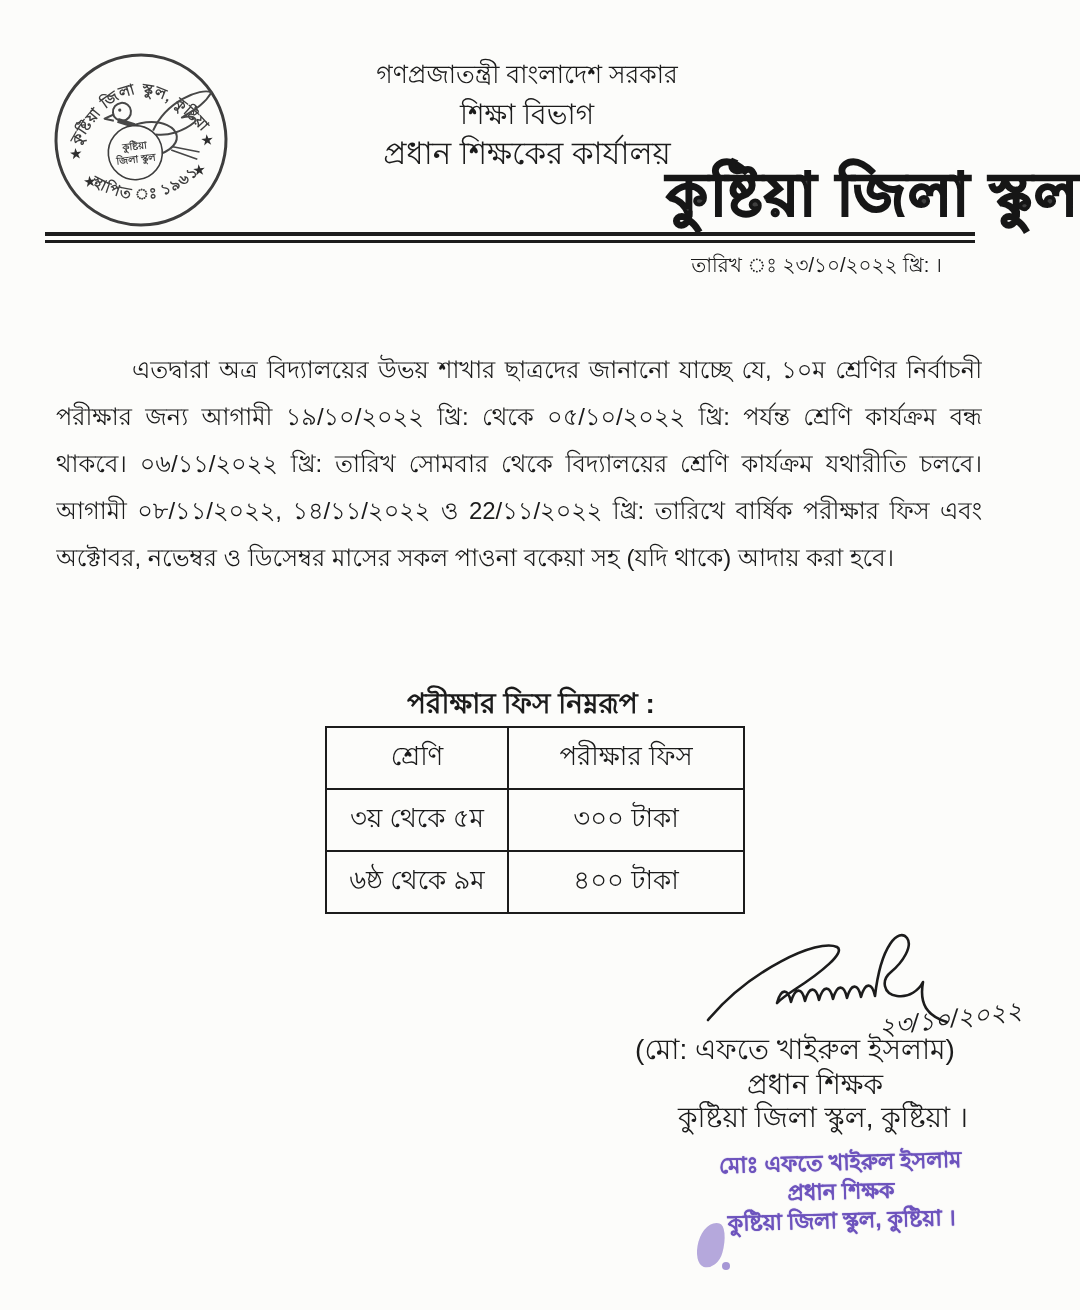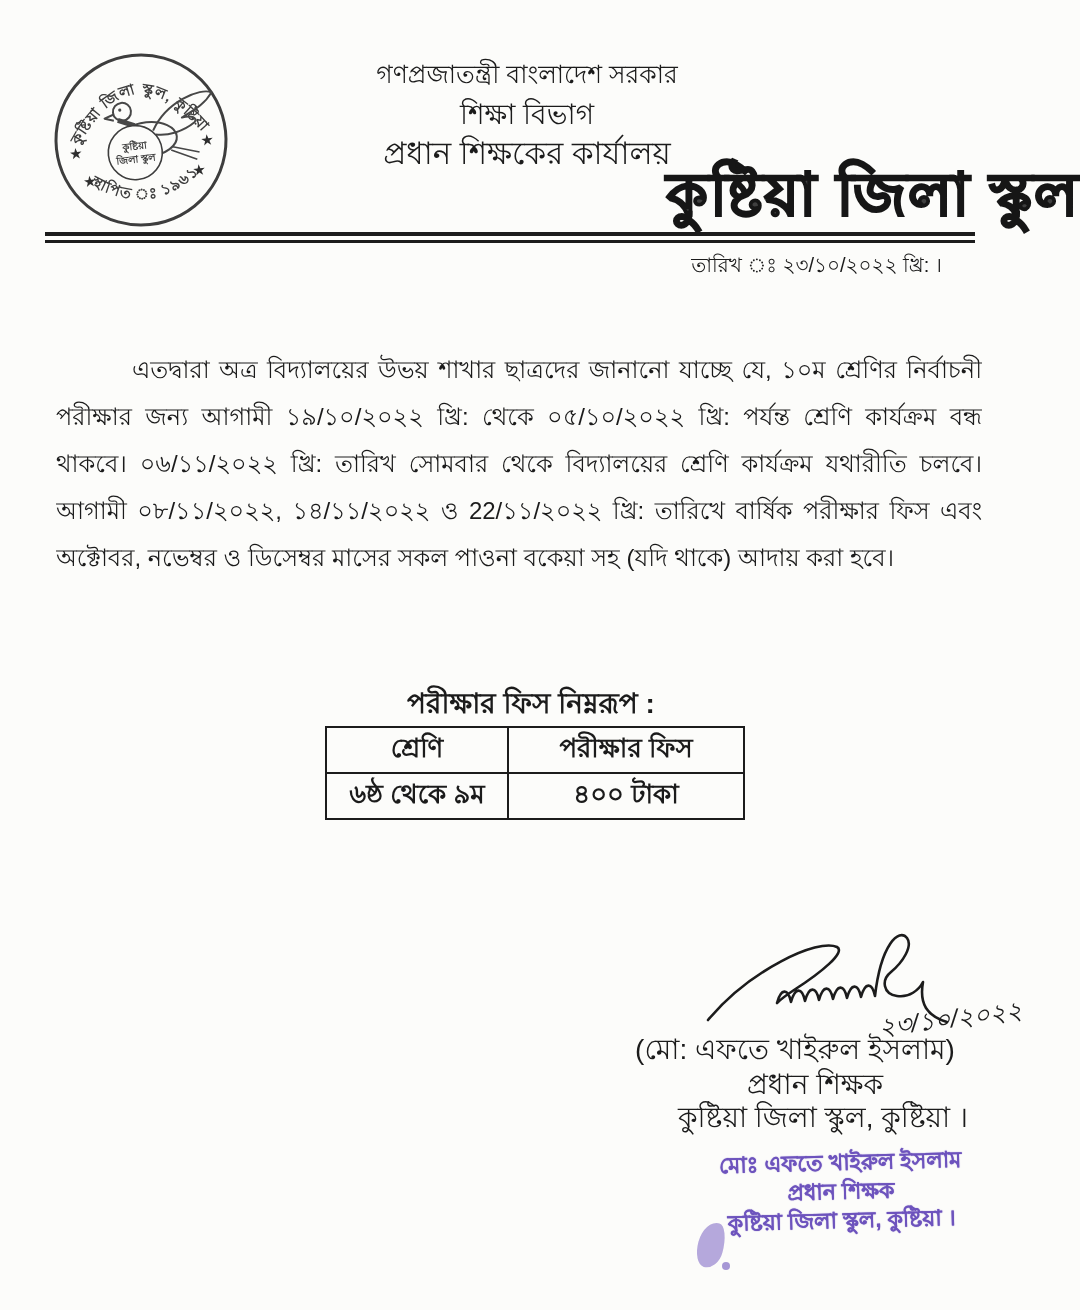--- a/index.html
+++ b/index.html
@@ -34,22 +34,22 @@
   .body-line {
     height:47px; line-height:47px; font-size:24px; overflow:hidden;
     text-align:justify; text-align-last:justify;
   }
   .body-line.first { text-indent:76px; }
   .body-line.last { text-align-last:left; }
   
   .fees-title { position:absolute; top:662px; left:0; width:1062px; text-align:center; font-size:28px; font-weight:600;margin-top:20px; }
   .fees-table { position:absolute; top:726px; left:325px; border-collapse:collapse; table-layout:fixed; }
   .fees-table th, .fees-table td {
-    border:2px solid #1c1c1c; text-align:center; font-size:26px; font-weight:700;
-    height:37px; padding:0 8px;
+    border:2px solid #1c1c1c; text-align:center; font-size:26px; font-weight:400;
+    height:37px; padding:8px 8px;
   }
   .col-class { width:182px; } .col-fee { width:236px; }
   
   .sig-svg { position:absolute; top:932px; left:680px; }
   .sig-stroke { fill:none; stroke:#1c1c1c; stroke-width:2.6; stroke-linecap:round; stroke-linejoin:round; }
   .sig-date { font-size:25px; font-style:italic; fill:#1c1c1c; }
   .sig-name { position:absolute; top:1028px; left:595px; width:400px; text-align:center; font-size:28px; }
   .sig-role { position:absolute; top:1063px; left:615px; width:400px; text-align:center; font-size:28px; }
   .sig-inst { position:absolute; top:1096px; left:623px; width:400px; text-align:center; font-size:28px; }
   
@@ -128,20 +128,24 @@
     <colgroup>
         <col class="col-class">
         <col class="col-fee">
       </colgroup>
     <tbody>
         <tr>
       <th>শ্রেণি</th>
       <th>পরীক্ষার ফিস</th>
     </tr>
     <tr>
+      <td>৩য় থেকে ৫ম</td>
+      <td>৩০০ টাকা</td>
+    </tr>
+    <tr>
       <td>৬ষ্ঠ থেকে ৯ম</td>
       <td>৪০০ টাকা</td>
     </tr>
   </tbody>
     </table>
 
   <svg class="sig-svg" width="390" height="120" viewBox="0 0 390 120">
     <path class="sig-stroke" d="M 28 88 C 70 38 138 6 157 15 C 166 20 142 40 114 58 C 105 64 99 69 97 71
       c 4 -15 11 -15 14 -1 c 4 -15 11 -15 14 -1 c 4 -15 11 -15 14 -1 c 4 -15 11 -15 14 -1
       c 4 -15 11 -15 14 -1 c 4 -15 11 -15 14 -1 c 4 -15 11 -15 14 -1

